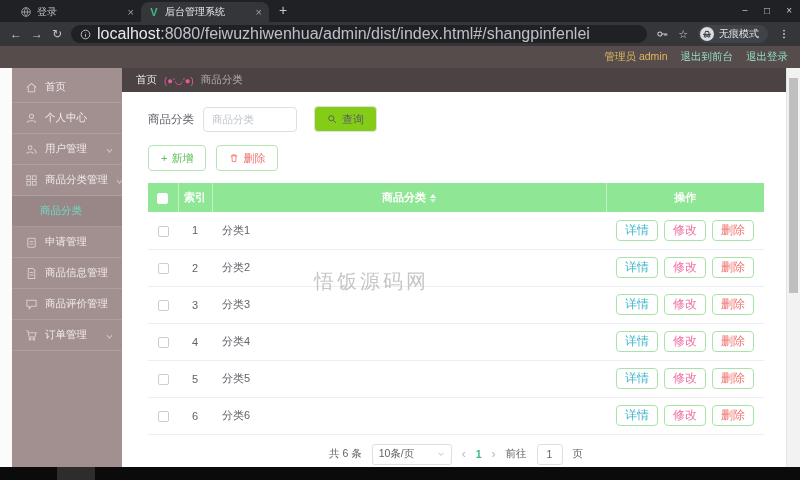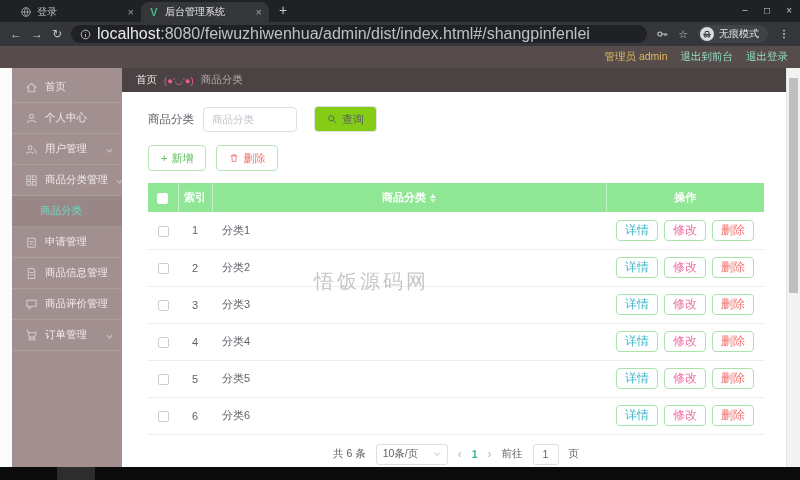--- a/index.html
+++ b/index.html
@@ -77,21 +77,21 @@
   .sort { display:inline-flex; flex-direction:column; margin-left:4px; vertical-align:middle; gap:1px; }
   .sort i { width:0; height:0; border-left:3px solid transparent; border-right:3px solid transparent; display:block; }
   .sort .up { border-bottom:4px solid rgba(255,255,255,.95); }
   .sort .down { border-top:4px solid rgba(255,255,255,.55); }
   .mini { display:inline-flex; align-items:center; justify-content:center; height:21px; padding:0 8px; border:1px solid #aae3aa; border-radius:4px; background:#fff; font-size:12px; margin:0 3px; cursor:pointer; }
   .mini.detail { color:#3cb5c9; }
   .mini.edit { color:#ee6fa2; }
   .mini.delete { color:#f0716d; }
 
   .pager { display:flex; align-items:center; justify-content:center; gap:10px; margin-top:9px; font-size:10.5px; color:#606266; }
-  .psize { width:72px; height:21px; border:1px solid #dcdfe6; border-radius:3px; display:flex; align-items:center; justify-content:space-between; padding:0 6px; color:#606266; cursor:pointer; }
+  .psize { width:80px; height:21px; border:1px solid #dcdfe6; border-radius:3px; display:flex; align-items:center; justify-content:space-between; padding:0 6px; color:#606266; cursor:pointer; }
   .psize svg { width:8px; height:8px; color:#b8bcc2; }
   .parrow { color:#b4b8bf; font-size:12px; cursor:pointer; }
   .pcur { color:#3aba7f; font-weight:bold; }
   .goto-input { width:26px; height:21px; border:1px solid #dcdfe6; border-radius:3px; text-align:center; font-size:10.5px; color:#606266; outline:none; }
 
   .watermark { position:absolute; left:192px; top:176px; font-family:"DejaVu Serif","Liberation Serif",serif; font-size:20px; color:rgba(105,105,105,.38); letter-spacing:3px; pointer-events:none; }
 
   .scrollbar { width:14px; background:#f2f2f2; position:relative; border-left:1px solid #e4e4e4; flex:none; }
   .sb-thumb { position:absolute; left:2px; right:2px; top:10px; height:215px; background:#bfbfbf; }
 

